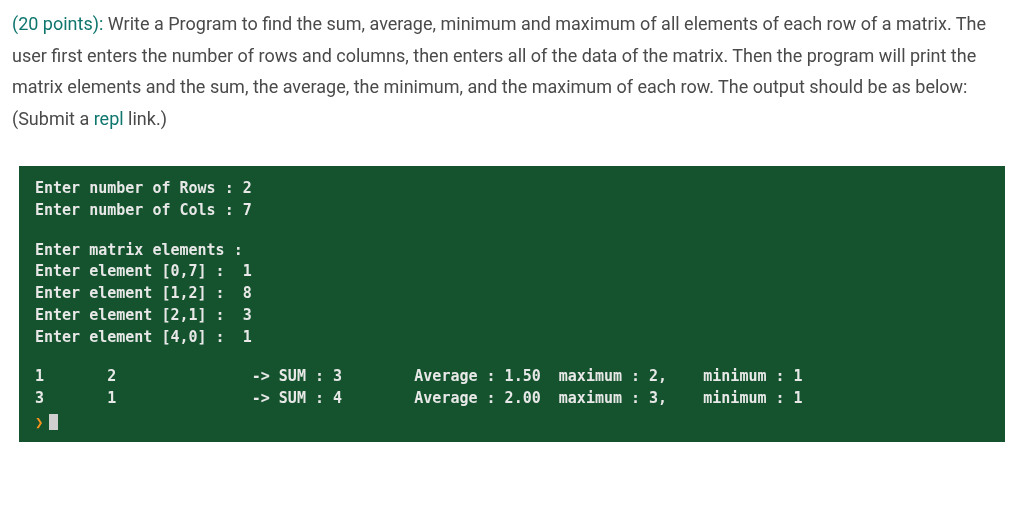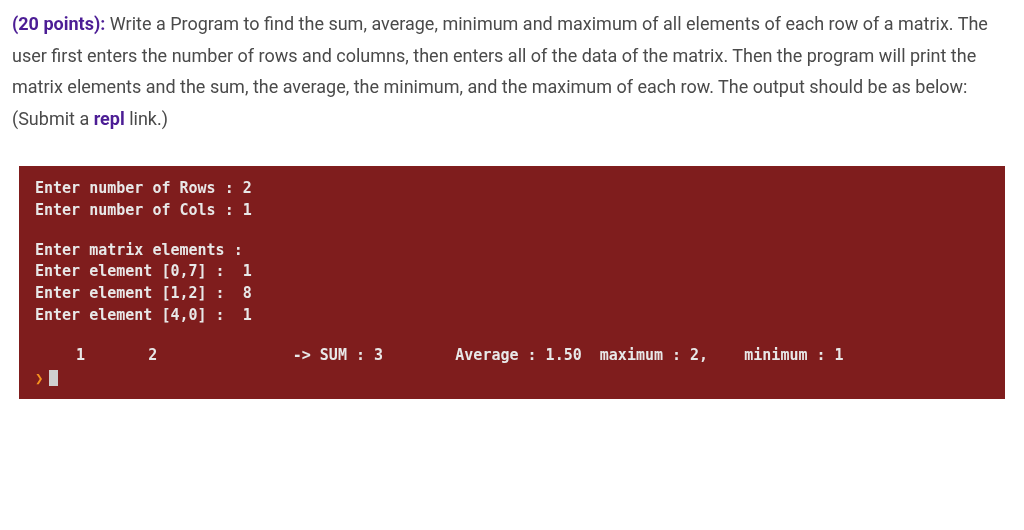--- a/index.html
+++ b/index.html
@@ -16,25 +16,25 @@
       height: 530px;
       overflow: hidden;
     }
     .problem-text {
       font-size: 18px;
       line-height: 1.75;
       color: #4a4a4a;
       margin-bottom: 32px;
     }
     .bold {
-      font-weight: 700;
-      color: #4c1d95;
+      font-weight: 400;
+      color: #0f766e;
     }
     .terminal {
-      background: #7f1d1d;
+      background: #14532d;
       color: #e8e8e8;
       font-family: "DejaVu Sans Mono", "Liberation Mono", Menlo, Consolas, monospace;
       font-size: 15px;
       font-weight: 700;
       padding: 12px 16px 10px 16px;
       line-height: 1.45;
       width: 986px;
       margin: 0 auto;
     }
     .terminal .line {
@@ -56,37 +56,38 @@
       width: 9px;
       height: 16px;
       background: #cfcfcf;
       vertical-align: middle;
     }
     .gap {
       height: 18px;
     }
     .matrix-row {
       white-space: pre;
-      margin-left: 41px;
     }
   </style>
 </head>
 <body>
 
 <div class="problem-text">
   <span class="bold">(20 points): </span><span>Write a Program to find the sum, average, minimum and maximum of all elements of each row of a matrix. The user first enters the number of rows and columns, then enters all of the data of the matrix. Then the program will print the matrix elements and the sum, the average, the minimum, and the maximum of each row. The output should be as below: (Submit a </span><span class="bold">repl</span><span> link.)</span>
 </div>
 
 <div class="terminal">
   <div class="line">Enter number of Rows : 2</div>
-  <div class="line">Enter number of Cols : 1</div>
+  <div class="line">Enter number of Cols : 7</div>
   <div class="gap"></div>
   <div class="line">Enter matrix elements :</div>
   <div class="line">Enter element [0,7] :  1</div>
   <div class="line">Enter element [1,2] :  8</div>
+  <div class="line">Enter element [2,1] :  3</div>
   <div class="line">Enter element [4,0] :  1</div>
   <div class="gap"></div>
   <div class="matrix-row">1       2               -&gt; SUM : 3        Average : 1.50  maximum : 2,    minimum : 1</div>
+  <div class="matrix-row">3       1               -&gt; SUM : 4        Average : 2.00  maximum : 3,    minimum : 1</div>
   <div class="prompt-row">
     <span class="prompt-chevron">❯</span>
     <span class="cursor-block"></span>
   </div>
 </div>
 
 </body></html>

